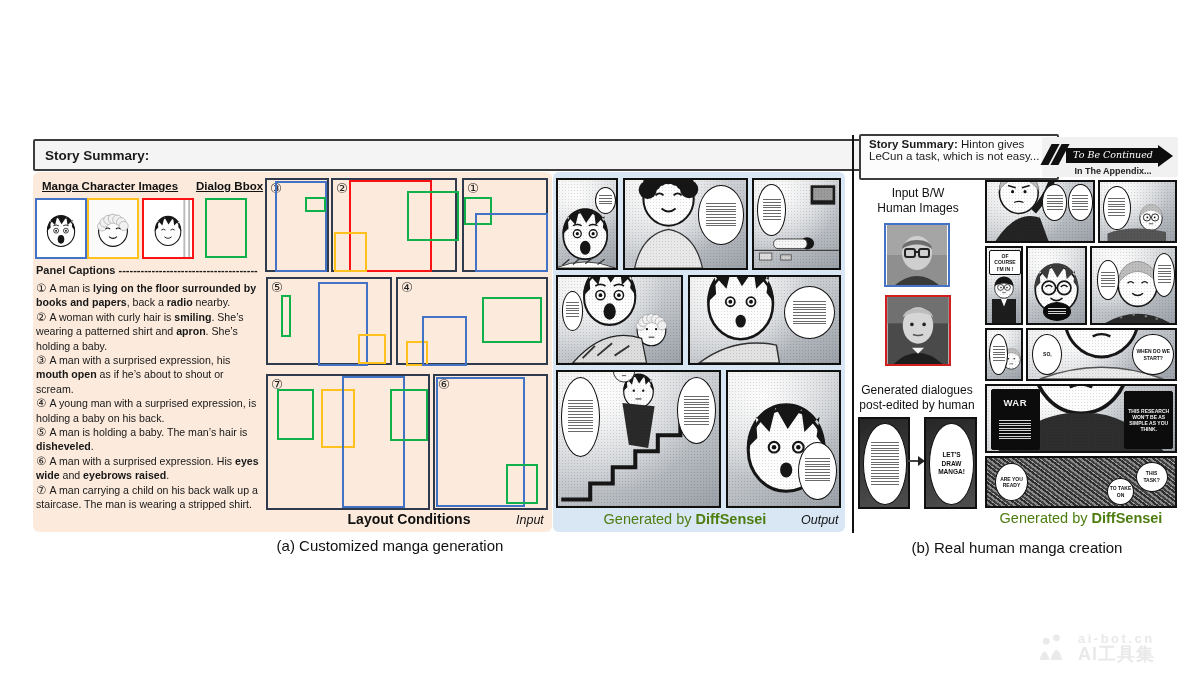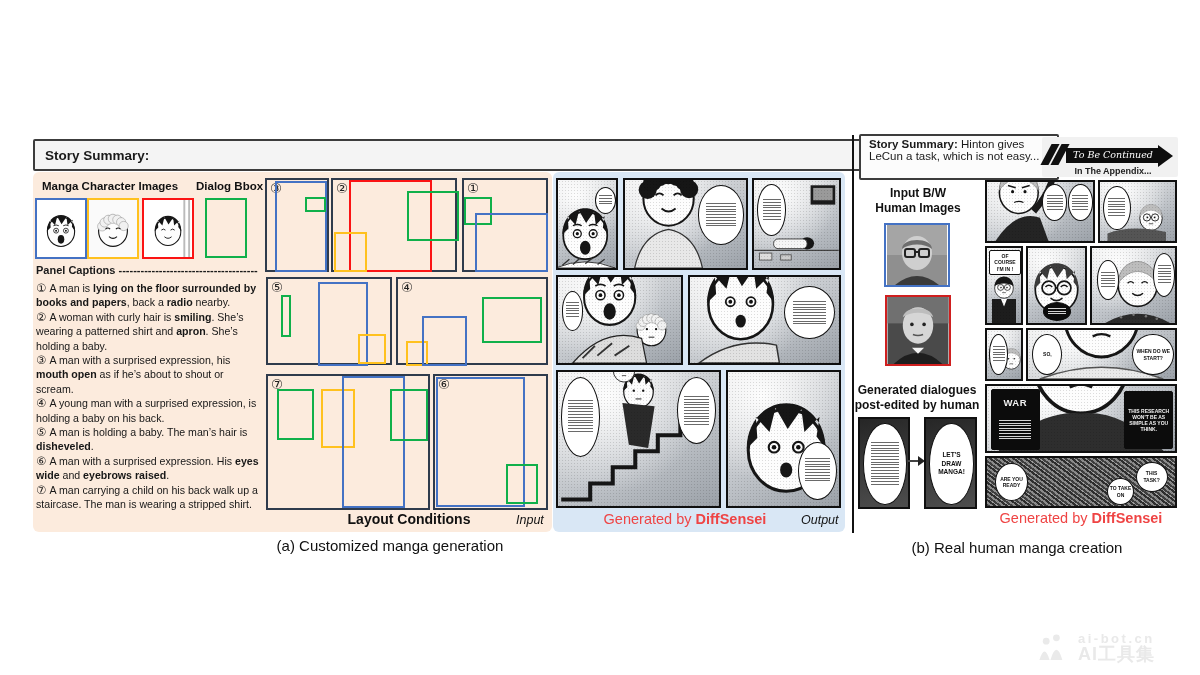--- a/index.html
+++ b/index.html
@@ -7,21 +7,21 @@
           font-family:"Liberation Sans","DejaVu Sans",sans-serif;color:#1a1a1a;}
   .abs{position:absolute;}
   .bold{font-weight:bold;}
 
   
   .story-box{position:absolute;border:2px solid #3c3c3c;background:#f4f4f4;border-radius:2px;
              display:flex;align-items:center;}
   .story-a{left:33px;top:139px;width:808px;height:28px;padding:0 10px;font-size:13.5px;gap:5px;white-space:nowrap;}
   .peach{left:33px;top:172px;width:519px;height:360px;background:#fcebdd;border-radius:6px;}
   .bluebg{left:553px;top:172px;width:292px;height:360px;background:#d9e7f5;border-radius:6px;}
-  .sec-label{font-weight:bold;font-size:11.5px;color:#111;}
+  .sec-label{font-weight:bold;font-size:11.5px;color:#111;text-decoration:underline;}
   .thumb{position:absolute;width:48px;height:57px;background:#fff;overflow:hidden;}
   .thumb svg{display:block;width:100%;height:100%;}
   .dialog-bbox{position:absolute;left:205px;top:198px;width:38px;height:56px;border:2.5px solid #10b04a;}
   .cap-head{position:absolute;left:36px;top:264px;font-size:11px;font-weight:bold;width:222px;
             white-space:nowrap;overflow:hidden;}
   #captions{position:absolute;left:36px;top:281px;width:223px;font-size:10.6px;line-height:14.4px;color:#171717;}
   #captions .cap{margin:0;}
   #captions .num{font-size:11.5px;}
 
   
@@ -49,40 +49,40 @@
           align-items:center;justify-content:center;text-align:center;font-weight:bold;color:#101010;
           overflow:hidden;z-index:3;gap:12px;}
   .bubble.ellipse{border-radius:50%;}
   .bubble.rect{border-radius:2px;}
   .bubble.black{background:#0c0c0c;color:#f1f1f1;border-color:#0c0c0c;}
   .scribble{width:68%;height:44%;background:repeating-linear-gradient(180deg,#6a6a6a 0 1px,transparent 1px 2.8px);}
   .bubble.black .scribble{background:repeating-linear-gradient(180deg,#d3d3d3 0 1px,transparent 1px 2.6px);}
   .btxt{font-size:5px;line-height:1.25;padding:1px;}
   .btitle{font-size:9.5px;line-height:1.1;letter-spacing:.5px;}
 
-  .gen-label{position:absolute;text-align:center;font-size:14.5px;color:#ef4444;}
+  .gen-label{position:absolute;text-align:center;font-size:14.5px;color:#4d7c0f;}
   .caption{position:absolute;font-size:15px;color:#111;text-align:center;}
 
   
   .divider{position:absolute;left:852px;top:135px;width:2px;height:398px;background:#111;}
 
   
   .story-b{left:859px;top:134px;width:180px;height:38px;padding:2px 8px;font-size:11.5px;
            display:block;background:#fcfcfc;}
   .tbc-wrap{position:absolute;left:1042px;top:137px;width:136px;height:40px;background:#f1f1f1;border-radius:2px;}
   .tbc-slash{position:absolute;top:7px;width:8px;height:21px;background:#101010;transform:skewX(-28deg);}
   .tbc-arrow{position:absolute;left:24px;top:8px;width:108px;height:22px;}
   .tbc-body{position:absolute;left:0;top:3px;width:92px;height:15px;background:#0d0d0d;}
   .tbc-head{position:absolute;left:92px;top:0;width:0;height:0;border-top:11px solid transparent;
             border-bottom:11px solid transparent;border-left:15px solid #0d0d0d;}
   .tbc-text{position:absolute;left:3px;top:4px;width:88px;text-align:center;color:#fff;
             font-family:"DejaVu Serif",serif;font-style:italic;font-size:9.5px;white-space:nowrap;}
   .appendix{position:absolute;left:1058px;top:166px;width:110px;text-align:center;
             font-size:9px;font-weight:bold;color:#222;}
-  .blabel{position:absolute;text-align:center;font-weight:bold;font-size:12px;line-height:15px;color:#111;}
+  .blabel{position:absolute;text-align:center;font-weight:normal;font-size:12px;line-height:15px;color:#111;}
   .photo{position:absolute;overflow:hidden;}
   .photo svg{display:block;width:100%;height:100%;}
   .dlg{position:absolute;border:2.5px solid #101010;box-sizing:border-box;
        background:linear-gradient(165deg,#262626,#4e4e4e);overflow:hidden;}
   .dlg .bubble{left:7%;top:5%;width:86%;height:90%;}
   .dlg .btxt{font-size:6.5px;line-height:1.3;width:80%;}
   .dlg-arrow{position:absolute;left:908px;top:455px;width:17px;height:12px;}
 
   
   .watermark{position:absolute;left:1036px;top:624px;width:156px;height:48px;display:flex;

